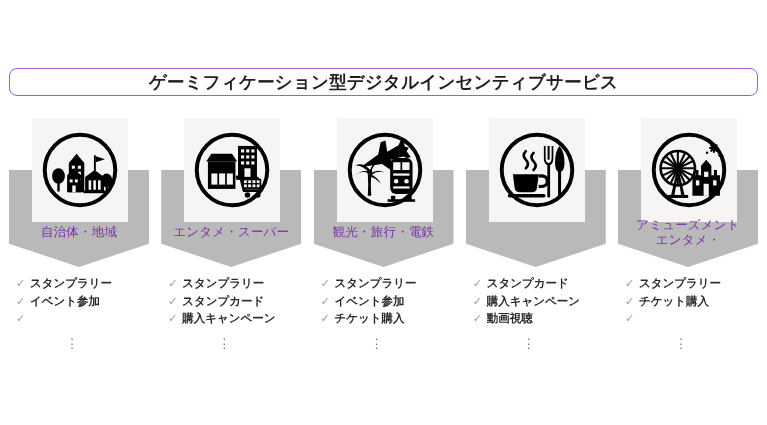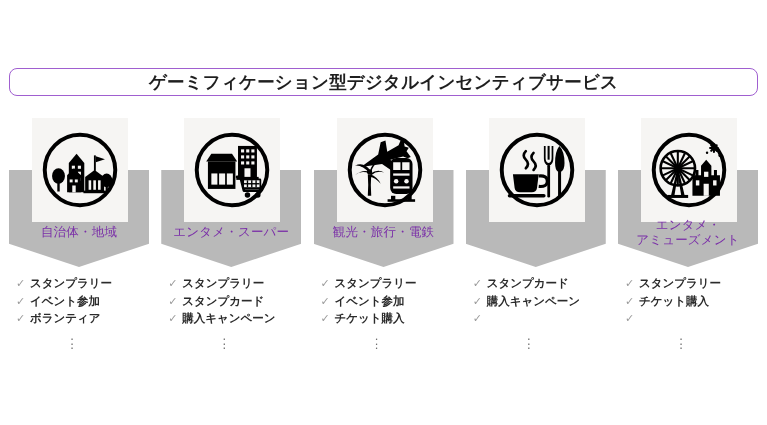--- a/index.html
+++ b/index.html
@@ -203,21 +203,20 @@
         <div class="check-item">
           <span class="check-mark">✓</span>
           <span class="check-text">スタンプラリー</span>
         </div>
         <div class="check-item">
           <span class="check-mark">✓</span>
           <span class="check-text">イベント参加</span>
         </div>
         <div class="check-item">
           <span class="check-mark">✓</span>
-          <span class="check-text">ボランティア</span>
         </div>
         <div class="ellipsis">
           <span>.</span>
             <span>.</span>
             <span>.</span>
         </div>
       </div>
     </div>
 
     <div class="column">
@@ -365,20 +364,21 @@
         <div class="check-item">
           <span class="check-mark">✓</span>
           <span class="check-text">スタンプカード</span>
         </div>
         <div class="check-item">
           <span class="check-mark">✓</span>
           <span class="check-text">購入キャンペーン</span>
         </div>
         <div class="check-item">
           <span class="check-mark">✓</span>
+          <span class="check-text">動画視聴</span>
         </div>
         <div class="ellipsis">
           <span>.</span>
             <span>.</span>
             <span>.</span>
         </div>
       </div>
     </div>
 
     <div class="column">
@@ -414,22 +414,22 @@
               <line x1="79" y1="20" x2="79" y2="29" transform="rotate(45 79 24.5)"></line>
               <line x1="79" y1="20" x2="79" y2="29" transform="rotate(90 79 24.5)"></line>
               <line x1="79" y1="20" x2="79" y2="29" transform="rotate(135 79 24.5)"></line>
             </g>
             <circle cx="86" cy="33" r="1.8"></circle>
             <circle cx="71" cy="30" r="1.4"></circle>
           </svg>
         </span>
       </div>
       <div class="cat-label two-line">
+        <div>アミューズメント</div>
         <div>エンタメ・</div>
-        <div>アミューズメント</div>
       </div>
       <div class="checklist">
         <div class="check-item">
           <span class="check-mark">✓</span>
           <span class="check-text">スタンプラリー</span>
         </div>
         <div class="check-item">
           <span class="check-mark">✓</span>
           <span class="check-text">チケット購入</span>
         </div>

